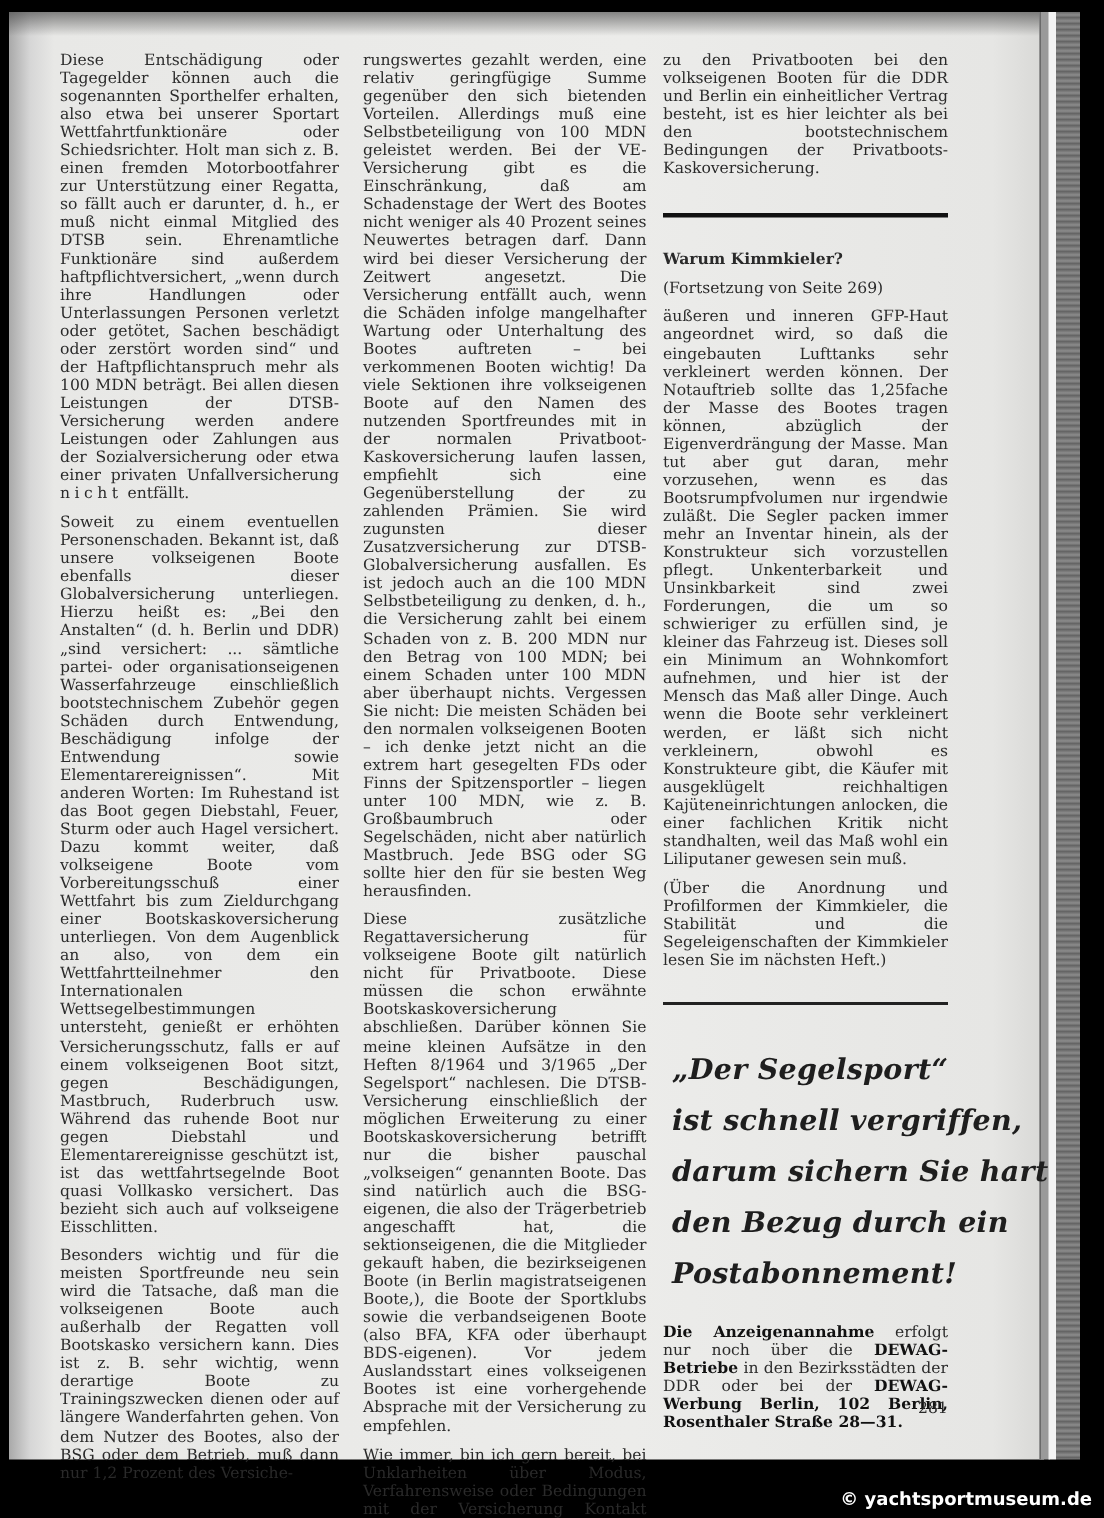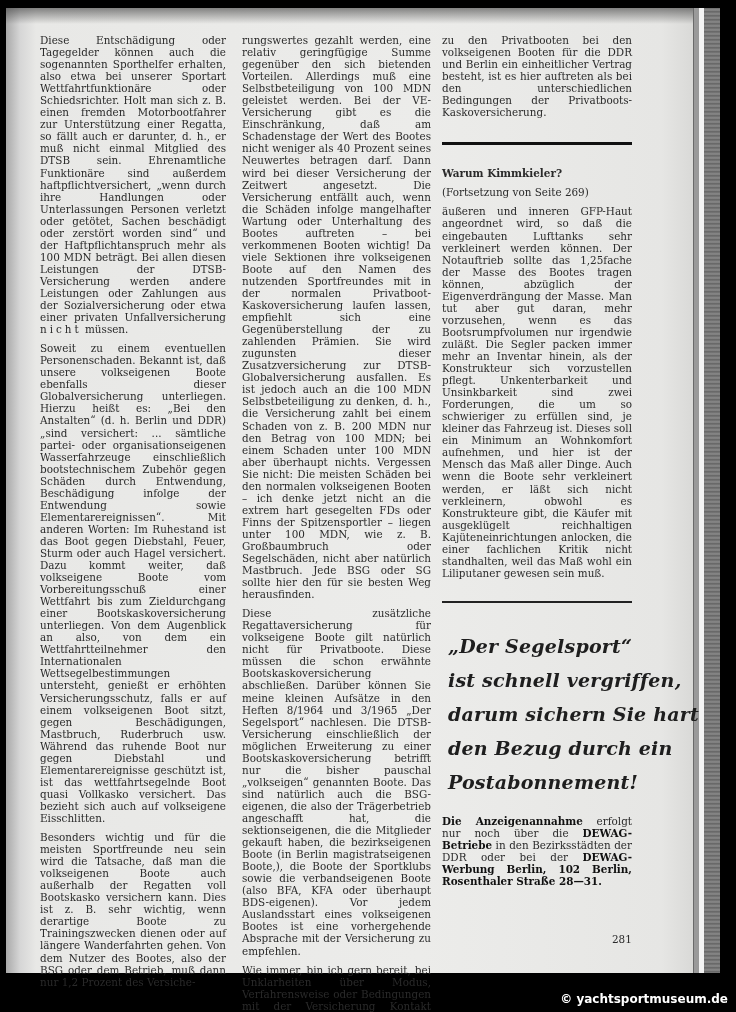--- a/index.html
+++ b/index.html
@@ -77,38 +77,39 @@
   <div class="paper-top-shadow"></div>
   <div class="spine spine-a"></div>
   <div class="spine spine-b"></div>
   <div class="spine spine-c"></div>
   <div class="spine spine-d"></div>
 
   <div class="col col1">
     <p>
       <span>Diese Entschädigung oder Tagegelder können auch die sogenannten Sporthelfer erhalten, also etwa bei unserer Sportart Wettfahrtfunktionäre oder Schiedsrichter. Holt man sich z. B. einen fremden Motorbootfahrer zur Unterstützung einer Regatta, so fällt auch er darunter, d. h., er muß nicht einmal Mitglied des DTSB sein. Ehrenamtliche Funktionäre sind außerdem haftpflichtversichert, „wenn durch ihre Handlungen oder Unterlassungen Personen verletzt oder getötet, Sachen beschädigt oder zerstört worden sind“ und der Haftpflichtanspruch mehr als 100 MDN beträgt. Bei allen diesen Leistungen der DTSB-Versicherung werden andere Leistungen oder Zahlungen aus der Sozialversicherung oder etwa einer privaten Unfallversicherung</span>
       <span class="sp">nicht</span>
-      <span>müssen.</span>
+      <span>entfällt.</span>
     </p>
     <p>Soweit zu einem eventuellen Personenschaden. Bekannt ist, daß unsere volkseigenen Boote ebenfalls dieser Globalversicherung unterliegen. Hierzu heißt es: „Bei den Anstalten“ (d. h. Berlin und DDR) „sind versichert: ... sämtliche partei- oder organisationseigenen Wasserfahrzeuge einschließlich bootstechnischem Zubehör gegen Schäden durch Entwendung, Beschädigung infolge der Entwendung sowie Elementarereignissen“. Mit anderen Worten: Im Ruhestand ist das Boot gegen Diebstahl, Feuer, Sturm oder auch Hagel versichert. Dazu kommt weiter, daß volkseigene Boote vom Vorbereitungsschuß einer Wettfahrt bis zum Zieldurchgang einer Bootskaskoversicherung unterliegen. Von dem Augenblick an also, von dem ein Wettfahrtteilnehmer den Internationalen Wettsegelbestimmungen untersteht, genießt er erhöhten Versicherungsschutz, falls er auf einem volkseigenen Boot sitzt, gegen Beschädigungen, Mastbruch, Ruderbruch usw. Während das ruhende Boot nur gegen Diebstahl und Elementarereignisse geschützt ist, ist das wettfahrtsegelnde Boot quasi Vollkasko versichert. Das bezieht sich auch auf volkseigene Eisschlitten.</p>
     <p>Besonders wichtig und für die meisten Sportfreunde neu sein wird die Tatsache, daß man die volkseigenen Boote auch außerhalb der Regatten voll Bootskasko versichern kann. Dies ist z. B. sehr wichtig, wenn derartige Boote zu Trainingszwecken dienen oder auf längere Wanderfahrten gehen. Von dem Nutzer des Bootes, also der BSG oder dem Betrieb, muß dann nur 1,2 Prozent des Versiche-</p>
   </div>
 
   <div class="col col2">
     <p>rungswertes gezahlt werden, eine relativ geringfügige Summe gegenüber den sich bietenden Vorteilen. Allerdings muß eine Selbstbeteiligung von 100 MDN geleistet werden. Bei der VE-Versicherung gibt es die Einschränkung, daß am Schadenstage der Wert des Bootes nicht weniger als 40 Prozent seines Neuwertes betragen darf. Dann wird bei dieser Versicherung der Zeitwert angesetzt. Die Versicherung entfällt auch, wenn die Schäden infolge mangelhafter Wartung oder Unterhaltung des Bootes auftreten – bei verkommenen Booten wichtig! Da viele Sektionen ihre volkseigenen Boote auf den Namen des nutzenden Sportfreundes mit in der normalen Privatboot-Kaskoversicherung laufen lassen, empfiehlt sich eine Gegenüberstellung der zu zahlenden Prämien. Sie wird zugunsten dieser Zusatzversicherung zur DTSB-Globalversicherung ausfallen. Es ist jedoch auch an die 100 MDN Selbstbeteiligung zu denken, d. h., die Versicherung zahlt bei einem Schaden von z. B. 200 MDN nur den Betrag von 100 MDN; bei einem Schaden unter 100 MDN aber überhaupt nichts. Vergessen Sie nicht: Die meisten Schäden bei den normalen volkseigenen Booten – ich denke jetzt nicht an die extrem hart gesegelten FDs oder Finns der Spitzensportler – liegen unter 100 MDN, wie z. B. Großbaumbruch oder Segelschäden, nicht aber natürlich Mastbruch. Jede BSG oder SG sollte hier den für sie besten Weg herausfinden.</p>
     <p>Diese zusätzliche Regattaversicherung für volkseigene Boote gilt natürlich nicht für Privatboote. Diese müssen die schon erwähnte Bootskaskoversicherung abschließen. Darüber können Sie meine kleinen Aufsätze in den Heften 8/1964 und 3/1965 „Der Segelsport“ nachlesen. Die DTSB-Versicherung einschließlich der möglichen Erweiterung zu einer Bootskaskoversicherung betrifft nur die bisher pauschal „volkseigen“ genannten Boote. Das sind natürlich auch die BSG-eigenen, die also der Trägerbetrieb angeschafft hat, die sektionseigenen, die die Mitglieder gekauft haben, die bezirkseigenen Boote (in Berlin magistratseigenen Boote,), die Boote der Sportklubs sowie die verbandseigenen Boote (also BFA, KFA oder überhaupt BDS-eigenen). Vor jedem Auslandsstart eines volkseigenen Bootes ist eine vorhergehende Absprache mit der Versicherung zu empfehlen.</p>
     <p>Wie immer, bin ich gern bereit, bei Unklarheiten über Modus, Verfahrensweise oder Bedingungen mit der Versicherung Kontakt aufzunehmen und Ihnen, liebe Leser, bei einer Anfrage an die Redaktion in Zusammenarbeit mit der Versicherung umgehend zu antworten. Da im Gegensatz</p>
   </div>
 
   <div class="col col3">
-    <p>zu den Privatbooten bei den volkseigenen Booten für die DDR und Berlin ein einheitlicher Vertrag besteht, ist es hier auftreten als bei den unterschiedlichen Bedingungen der Privatboots-Kaskoversicherung.</p>
+    <p>zu den Privatbooten bei den volkseigenen Booten für die DDR und Berlin ein einheitlicher Vertrag besteht, ist es hier leichter als bei den bootstechnischem Bedingungen der Privatboots-Kaskoversicherung.</p>
     <div class="rule"></div>
     <p class="heading">Warum Kimmkieler?</p>
     <p>(Fortsetzung von Seite 269)</p>
     <p>äußeren und inneren GFP-Haut angeordnet wird, so daß die eingebauten Lufttanks sehr verkleinert werden können. Der Notauftrieb sollte das 1,25fache der Masse des Bootes tragen können, abzüglich der Eigenverdrängung der Masse. Man tut aber gut daran, mehr vorzusehen, wenn es das Bootsrumpfvolumen nur irgendwie zuläßt. Die Segler packen immer mehr an Inventar hinein, als der Konstrukteur sich vorzustellen pflegt. Unkenterbarkeit und Unsinkbarkeit sind zwei Forderungen, die um so schwieriger zu erfüllen sind, je kleiner das Fahrzeug ist. Dieses soll ein Minimum an Wohnkomfort aufnehmen, und hier ist der Mensch das Maß aller Dinge. Auch wenn die Boote sehr verkleinert werden, er läßt sich nicht verkleinern, obwohl es Konstrukteure gibt, die Käufer mit ausgeklügelt reichhaltigen Kajüteneinrichtungen anlocken, die einer fachlichen Kritik nicht standhalten, weil das Maß wohl ein Liliputaner gewesen sein muß.</p>
+    <p>(Über die Anordnung und Profilformen der Kimmkieler, die Stabilität und die Segeleigenschaften der Kimmkieler lesen Sie im nächsten Heft.)</p>
     <div class="rule rule2"></div>
     <div class="ad">
       <div>„Der Segelsport“</div>
       <div>ist schnell vergriffen,</div>
       <div>darum sichern Sie hart</div>
       <div>den Bezug durch ein</div>
       <div>Postabonnement!</div>
     </div>
     <p class="notice">
       <b>Die Anzeigenannahme</b><span> erfolgt nur noch über die </span><b>DEWAG-Betriebe</b><span> in den Bezirksstädten der DDR oder bei der </span><b>DEWAG-Werbung Berlin, 102 Berlin, Rosenthaler Straße 28—31.</b>

